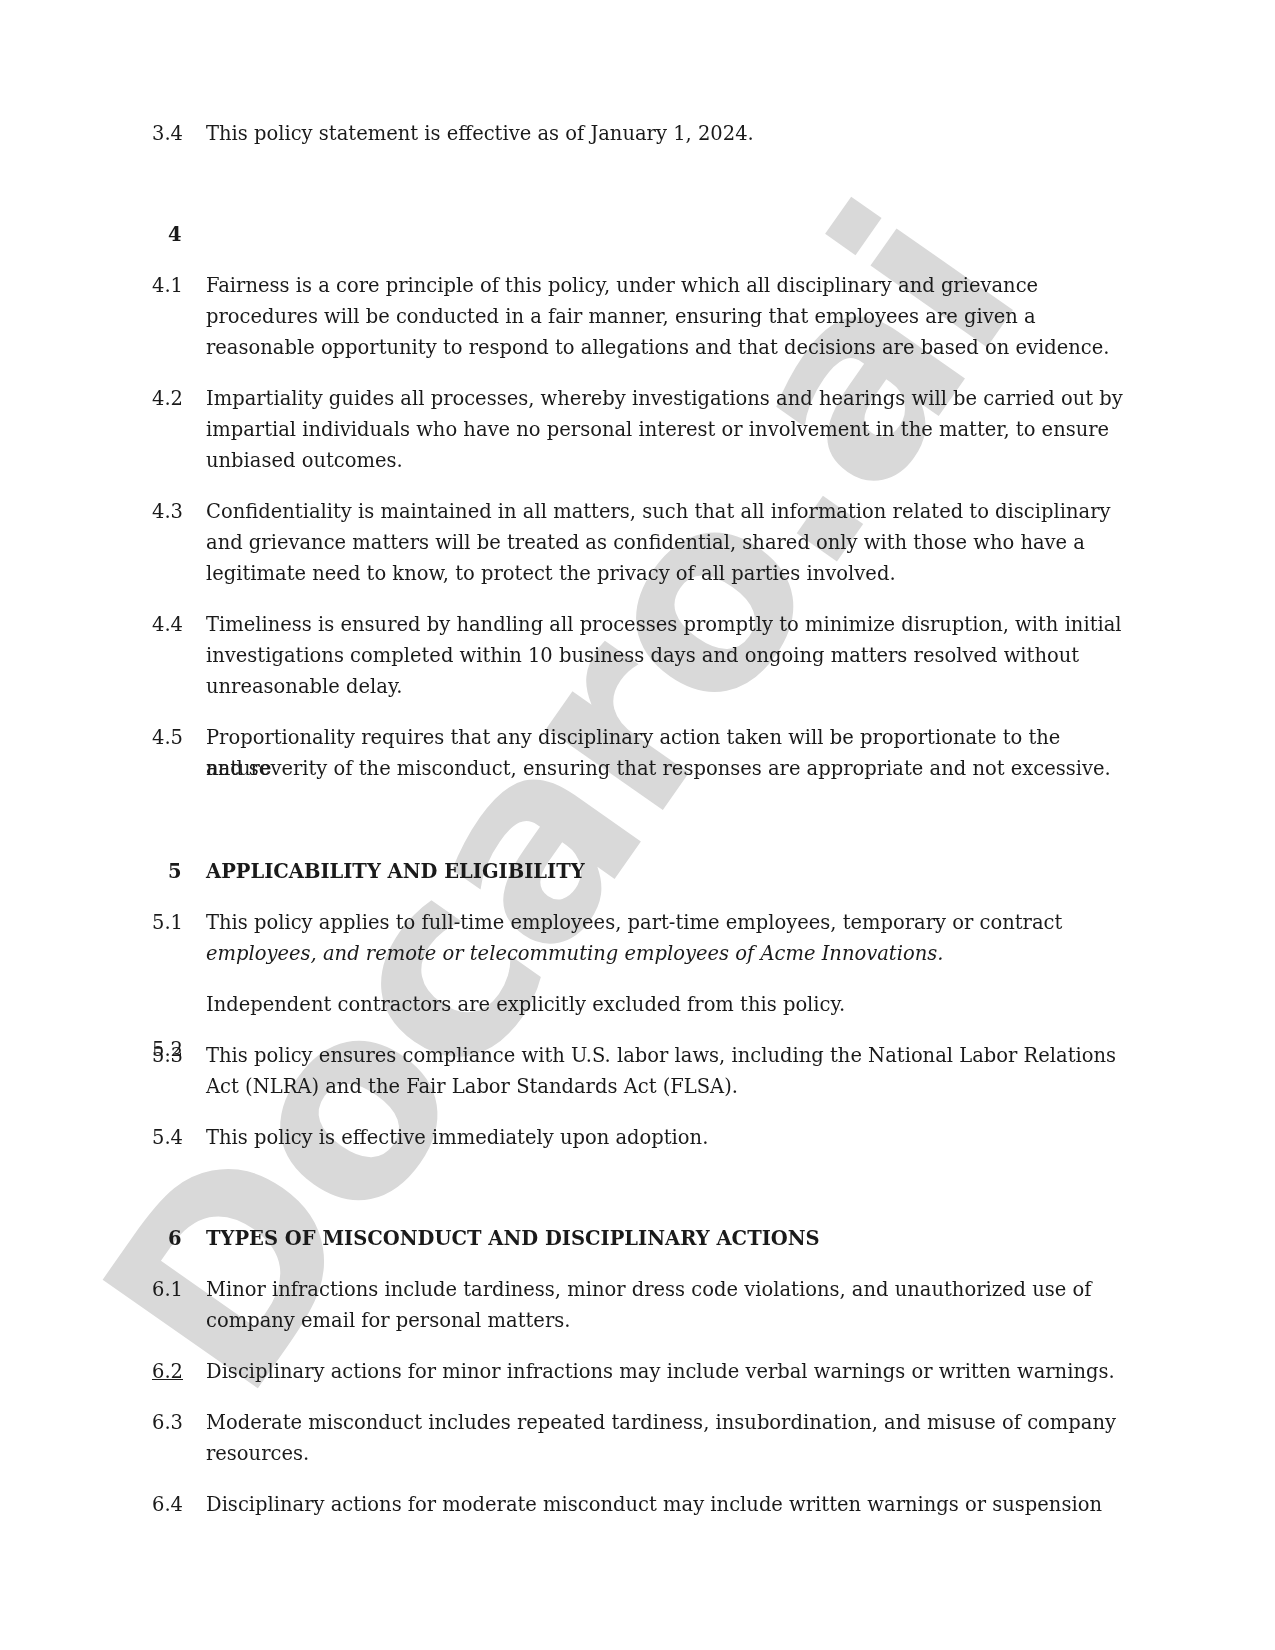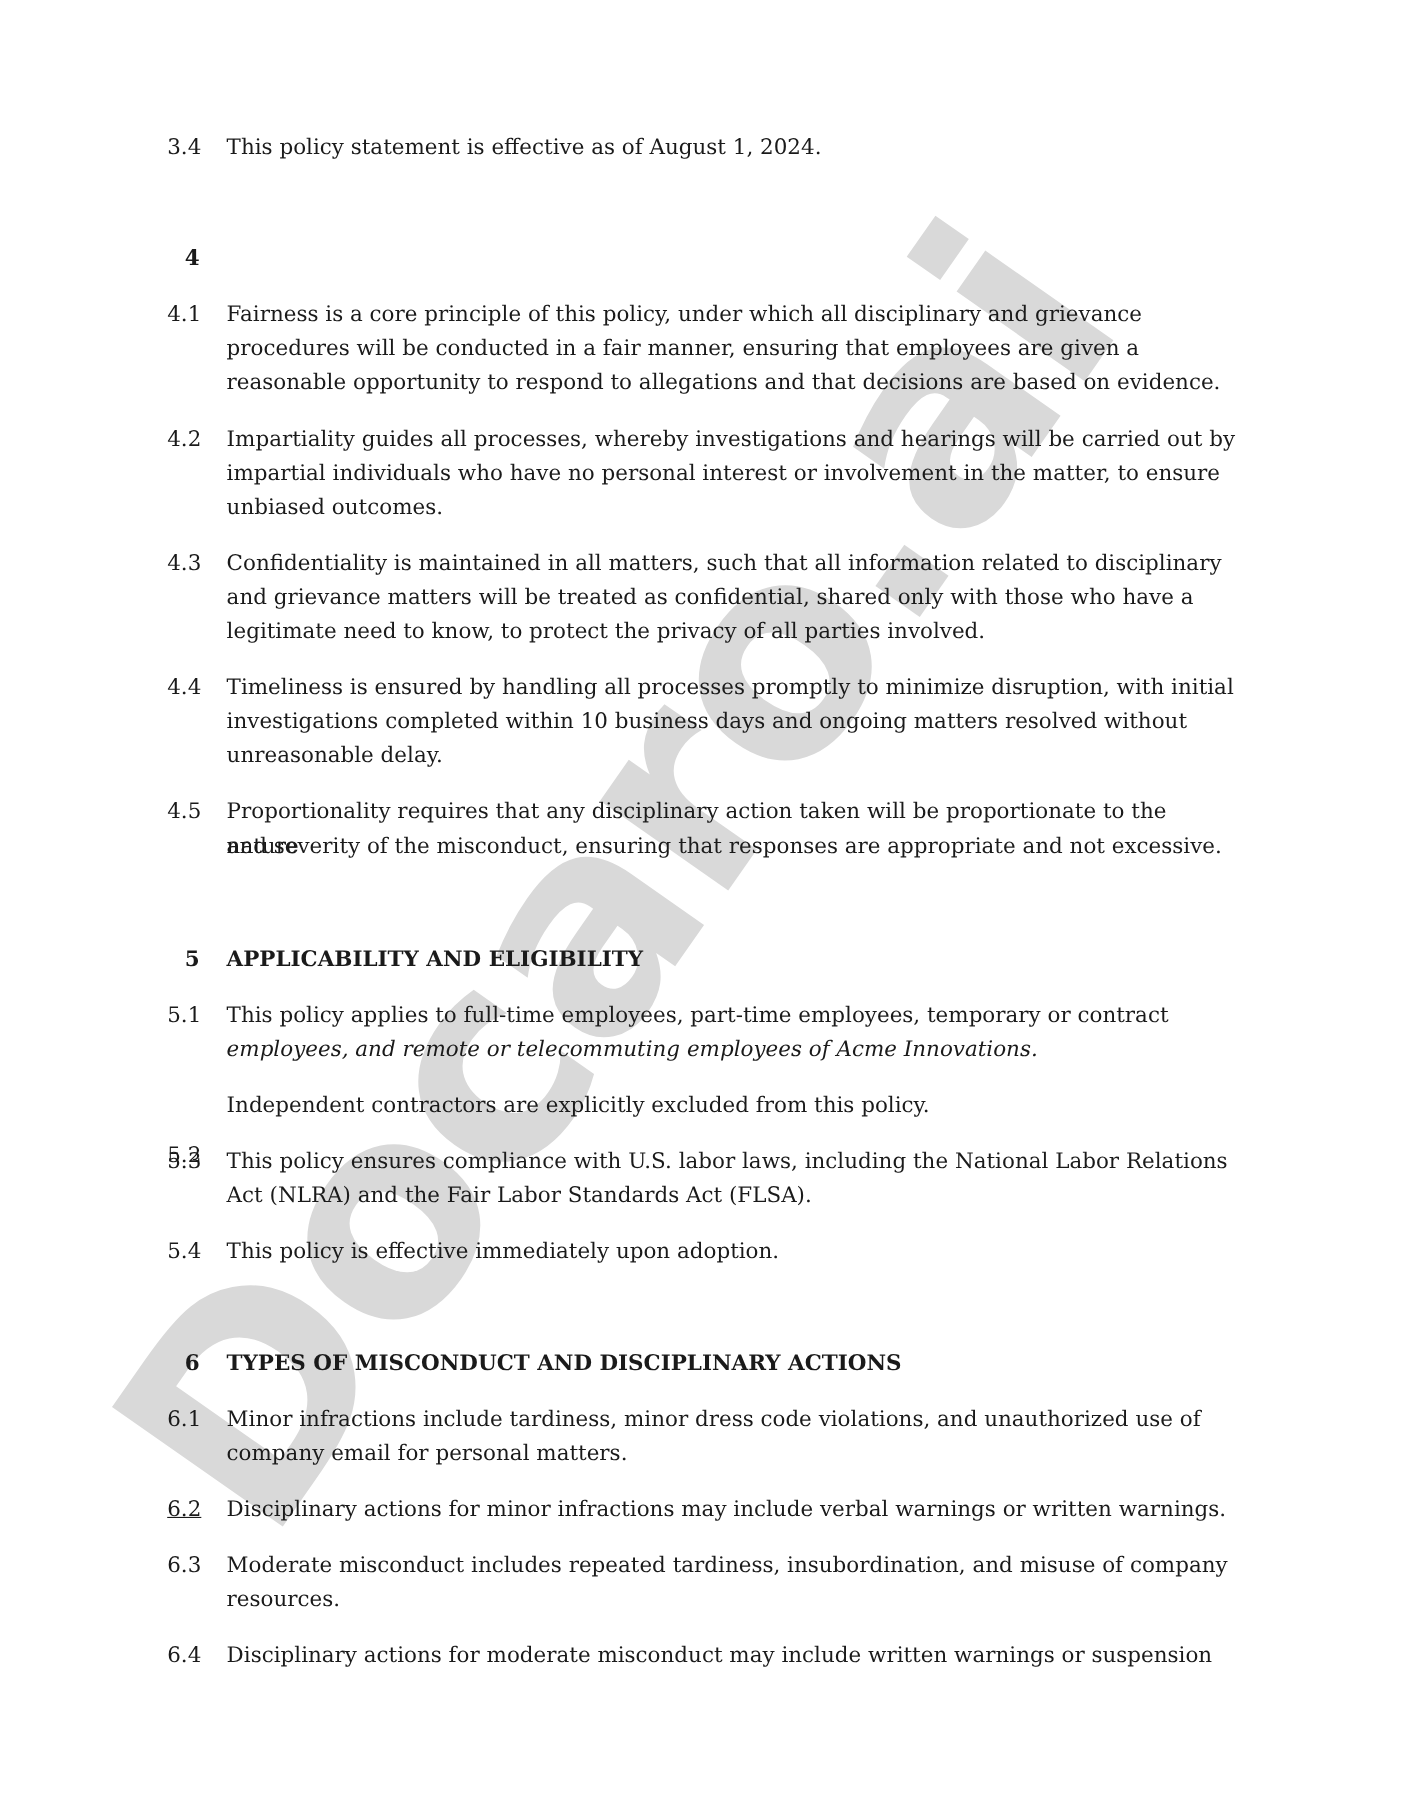--- a/index.html
+++ b/index.html
@@ -18,21 +18,21 @@
   </style>
 </head>
 <body>
 
 <div class="watermark">
   <div class="watermark-text">Docaro.ai</div>
 </div>
 
 <div class="page" id="page">
     <div class="line num" style="top: 118px;">3.4</div>
-    <div class="line text" style="top: 118px;">This policy statement is effective as of August 1, 2024.</div>
+    <div class="line text" style="top: 118px;">This policy statement is effective as of January 1, 2024.</div>
     <div class="line head-num" style="top: 219px;">4</div>
     <div class="line num" style="top: 270px;">4.1</div>
     <div class="line text" style="top: 270px;">Fairness is a core principle of this policy, under which all disciplinary and grievance</div>
     <div class="line text" style="top: 301px;">procedures will be conducted in a fair manner, ensuring that employees are given a</div>
     <div class="line text" style="top: 332px;">reasonable opportunity to respond to allegations and that decisions are based on evidence.</div>
     <div class="line num" style="top: 383px;">4.2</div>
     <div class="line text" style="top: 383px;">Impartiality guides all processes, whereby investigations and hearings will be carried out by</div>
     <div class="line text" style="top: 414px;">impartial individuals who have no personal interest or involvement in the matter, to ensure</div>
     <div class="line text" style="top: 445px;">unbiased outcomes.</div>
     <div class="line num" style="top: 496px;">4.3</div>

